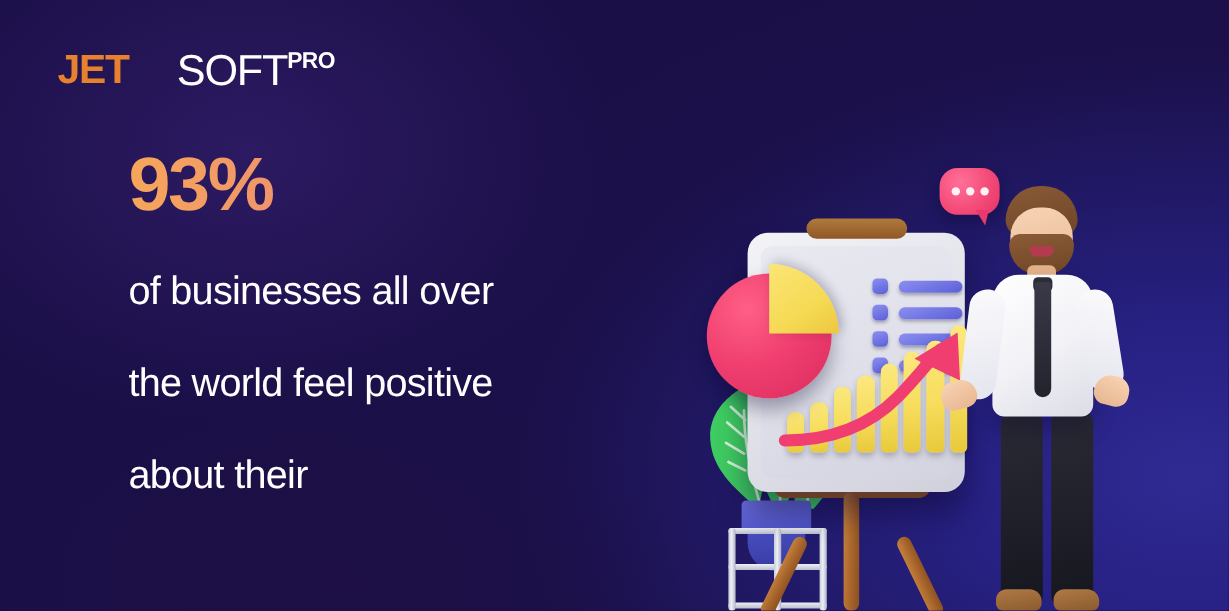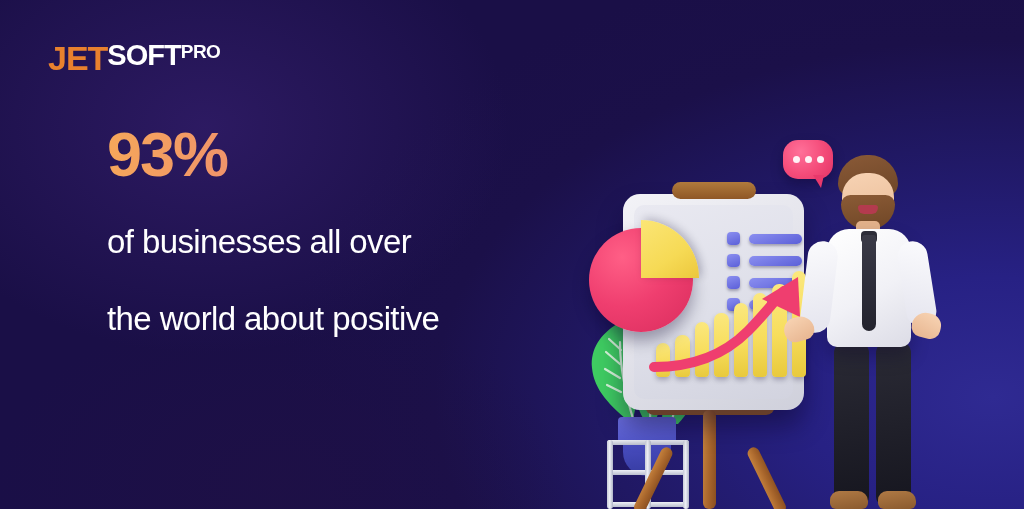--- a/index.html
+++ b/index.html
@@ -38,22 +38,22 @@
     position:absolute; left:48px; top:41px;
     display:flex; align-items:flex-start;
     letter-spacing:-0.5px;
     user-select:none;
   }
   .logo-jet{
     font-size:34px; font-weight:bold; line-height:1;
     color:#e8812e; letter-spacing:-1px;
   }
   .logo-soft{
-    font-size:29px; font-weight:bold; line-height:1;
-    color:#ffffff; letter-spacing:-1px;
+    font-size:36px; font-weight:normal; line-height:1;
+    color:#ffffff; letter-spacing:-1px;margin-left:40px;
   }
   .logo-pro{
     font-size:19px; font-weight:bold; line-height:1;
     color:#ffffff; letter-spacing:-0.5px;
     margin-top:1px;
   }
 
   
   .copy{ position:absolute; left:107px; top:123px; width:430px; }
   .stat{
@@ -277,21 +277,22 @@
   <div class="logo">
     <span class="logo-jet">JET</span>
     <span class="logo-soft">SOFT</span>
     <span class="logo-pro">PRO</span>
   </div>
 
   <div class="copy">
     <div class="stat">93%</div>
     <div class="subline">
       <span>of businesses all over</span>
-      <span>the world about positive</span>
+      <span>the world feel positive</span>
+      <span>about their</span>
     </div>
   </div>
 
   <div class="illustration">
 
     <div class="plant">
       <svg class="plant-leaves" viewBox="0 0 130 140">
         <g fill="#3fcc62">
           <path d="M52 138 C30 120 14 104 12 82 C10 62 22 48 34 40 C44 33 54 34 58 44 C64 58 62 86 58 110 Z"></path>
           <path d="M66 138 C52 112 44 86 48 60 C51 38 64 22 78 20 C92 18 100 30 100 46 C100 72 86 110 74 138 Z"></path>

